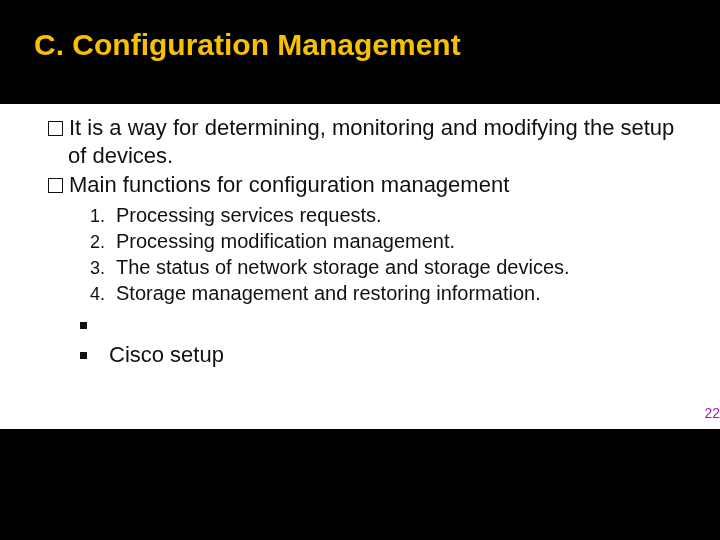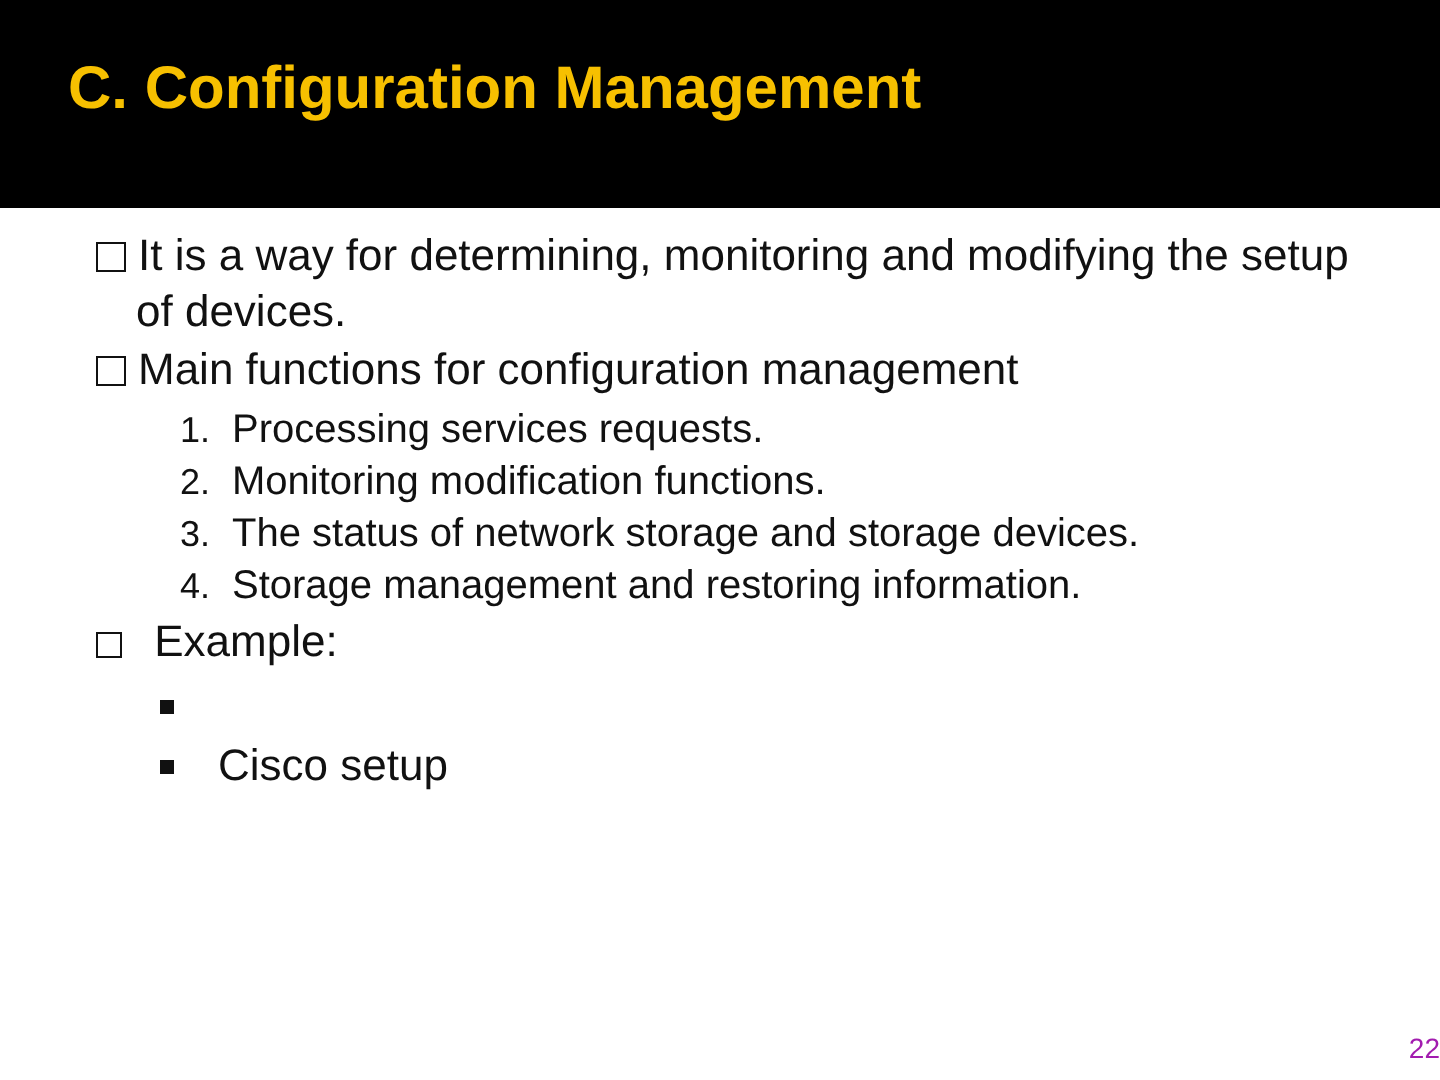--- a/index.html
+++ b/index.html
@@ -7,21 +7,21 @@
     padding: 0;
     width: 720px;
     height: 540px;
     background: #000;
     font-family: Arial, Helvetica, sans-serif;
     overflow: hidden;
     position: relative;
   }
   .slide {
     width: 720px;
-    height: 540px;
+    height: 429px;
     background: #000;
     position: relative;
     box-sizing: border-box;
   }
   .title {
     color: #f7c000;
     font-weight: bold;
     font-size: 30px;
     padding: 28px 0 0 34px;
     letter-spacing: 0px;
@@ -132,28 +132,25 @@
     <div class="p hang">
       <span class="square"></span><span>It</span><span> is a way for determining, monitoring and modifying the setup of devices.</span>
     </div>
 
     <div class="p hang">
       <span class="square"></span><span>Main</span><span> functions for configuration management</span>
     </div>
 
     <ol class="numlist">
       <li>Processing services requests.</li>
-      <li>Monitoring modification functions.</li>
+      <li>Processing modification management.</li>
       <li>The status of network storage and storage devices.</li>
       <li>Storage management and restoring information.</li>
     </ol>
 
-    <div class="example-line">
-      <span class="small-square"></span><span> Example:</span>
-    </div>
 
     <div class="sub-bullets">
       <div class="row">
         <span class="sq-bullet"></span>
       </div>
       <div class="row">
         <span class="sq-bullet"></span><span>Cisco setup</span>
       </div>
     </div>
 

